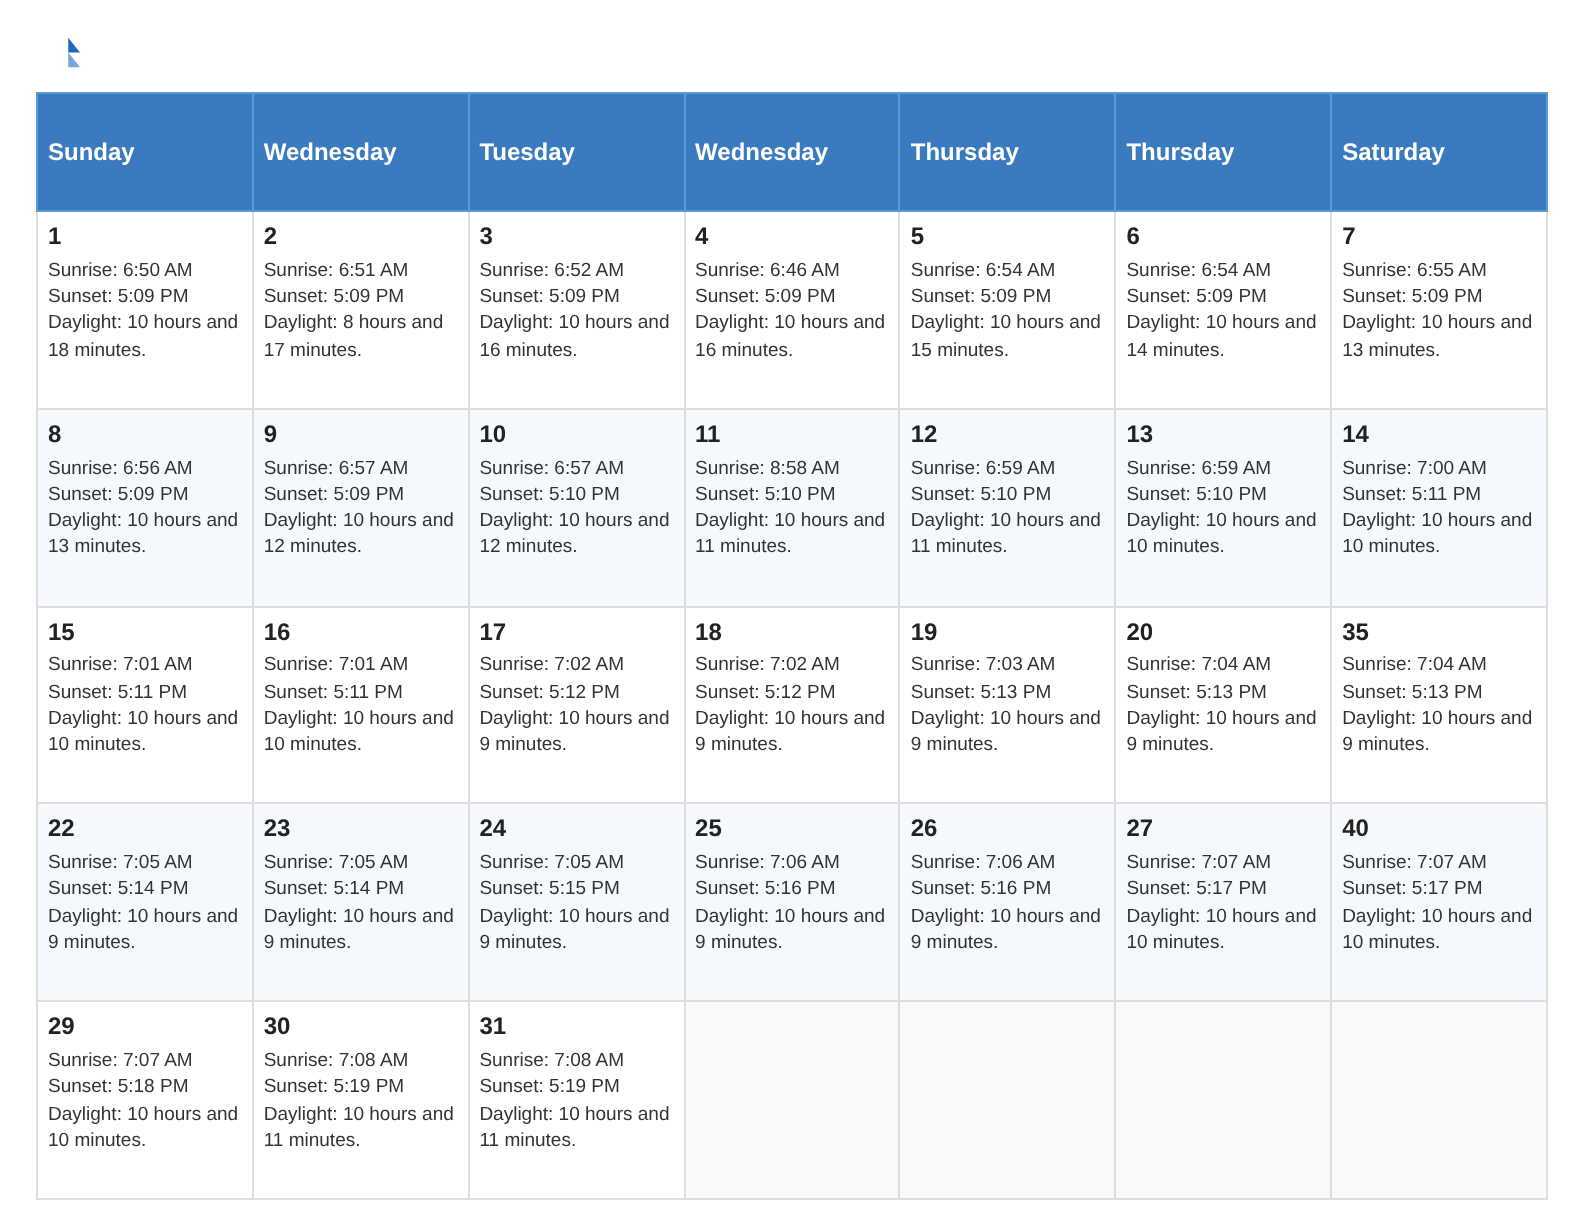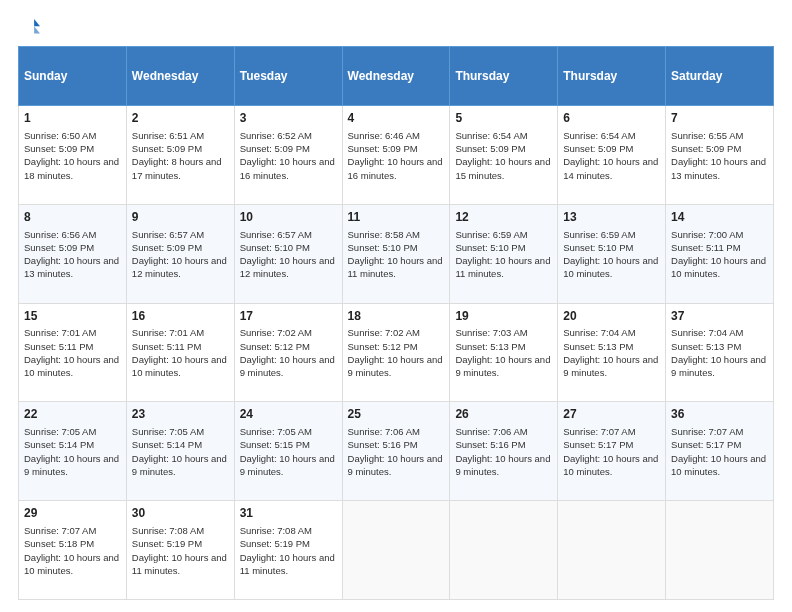--- a/index.html
+++ b/index.html
@@ -252,21 +252,21 @@
       <span>Sunset: 5:13 PM</span><br>
       <span>Daylight: 10 hours and 9 minutes.</span>
     </td>
           <td>
       <span class="day-num">20</span>
       <span>Sunrise: 7:04 AM</span><br>
       <span>Sunset: 5:13 PM</span><br>
       <span>Daylight: 10 hours and 9 minutes.</span>
     </td>
           <td>
-      <span class="day-num">37</span>
+      <span class="day-num">35</span>
       <span>Sunrise: 7:04 AM</span><br>
       <span>Sunset: 5:13 PM</span><br>
       <span>Daylight: 10 hours and 9 minutes.</span>
     </td>
         </tr>
         <tr>
           <td>
       <span class="day-num">22</span>
       <span>Sunrise: 7:05 AM</span><br>
       <span>Sunset: 5:14 PM</span><br>
@@ -296,21 +296,21 @@
       <span>Sunset: 5:16 PM</span><br>
       <span>Daylight: 10 hours and 9 minutes.</span>
     </td>
           <td>
       <span class="day-num">27</span>
       <span>Sunrise: 7:07 AM</span><br>
       <span>Sunset: 5:17 PM</span><br>
       <span>Daylight: 10 hours and 10 minutes.</span>
     </td>
           <td>
-      <span class="day-num">36</span>
+      <span class="day-num">40</span>
       <span>Sunrise: 7:07 AM</span><br>
       <span>Sunset: 5:17 PM</span><br>
       <span>Daylight: 10 hours and 10 minutes.</span>
     </td>
         </tr>
         <tr>
           <td>
       <span class="day-num">29</span>
       <span>Sunrise: 7:07 AM</span><br>
       <span>Sunset: 5:18 PM</span><br>

